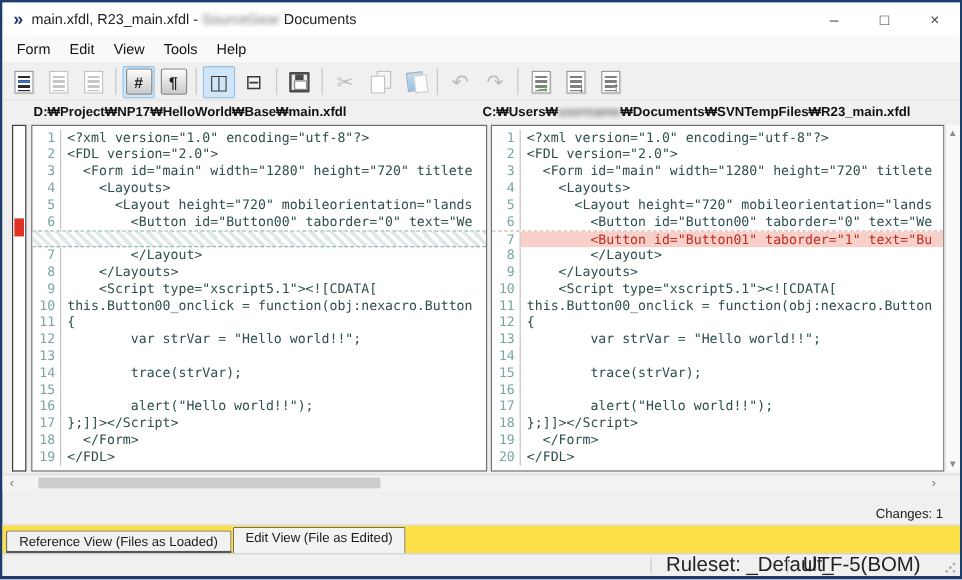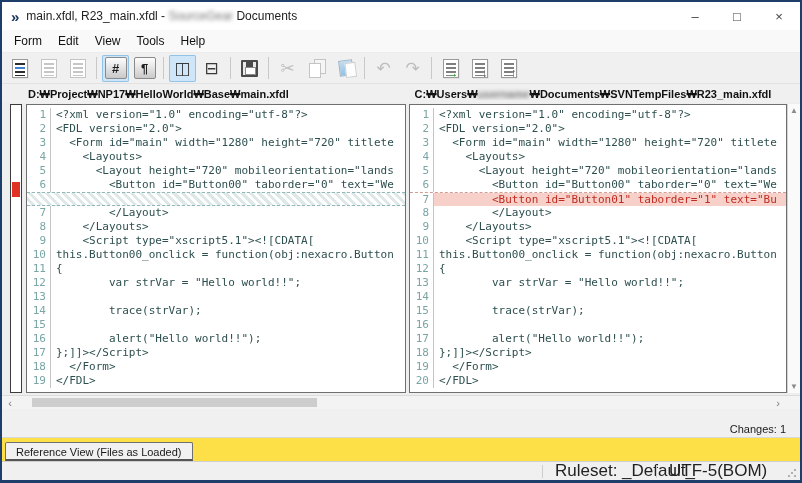--- a/index.html
+++ b/index.html
@@ -58,21 +58,21 @@
               background:#fff; border:1px solid #c4c4c4; }
   .i-clip { width:14px; height:16px; background:linear-gradient(#c4ddf0,#8fc1e6);
             border:1px solid #9fb4c4; transform:rotate(-7deg); position:relative; }
   .i-clip::before { content:""; position:absolute; right:-4px; top:2px; width:9px; height:13px;
             background:#fdfdfd; border:1px solid #cfcfcf; }
 
   
   .pathrow { height:19px; flex:0 0 19px; display:flex; font-size:11px; font-weight:bold;
              color:#111; align-items:center; background:#f0f0f0; }
   .path-left { flex:0 0 400px; padding-left:26px; overflow:hidden; white-space:nowrap; }
-  .path-right { flex:1; text-align:center; padding-right:16px; overflow:hidden; white-space:nowrap; }
+  .path-right { flex:1; text-align:left; padding-right:16px; overflow:hidden; white-space:nowrap; }
 
   
   .main { flex:1; display:flex; background:#eeeeee; padding:0 0 0 8px; position:relative; }
   .ruler { width:12px; border:1px solid #3c3c3c; background:#fff; margin:1px 4px 2px 0;
            position:relative; }
   .marker { position:absolute; left:1px; right:1px; top:27%; height:15px; background:#e03224; }
   .pane { background:#fff; border:1px solid #6f6f6f; overflow:hidden; margin:1px 0 2px 0; }
   .pane.left  { width:380px; }
   .pane.right { flex:1; margin-left:3px; }
   .rows { padding-top:3px; }
@@ -278,20 +278,21 @@
     <div class="hthumb"></div>
     <span class="hs-arrow right">›</span>
   </div>
 
   <div class="changesrow">
     <span>Changes: 1</span>
   </div>
 
   <div class="tabbar" id="tabbar">
       <div class="tab inactive">Reference View (Files as Loaded)</div>
+      <div class="tab active">Edit View (File as Edited)</div>
     </div>
 
   <div class="statusbar">
     <span class="sb-spacer"></span>
     <span class="sb-sep"></span>
     <span class="sb-field ruleset">Ruleset: _Default_</span>
     <span class="sb-sep"></span>
     <span class="sb-field encoding">UTF-5(BOM)</span>
     <span class="grip"></span>
   </div>

